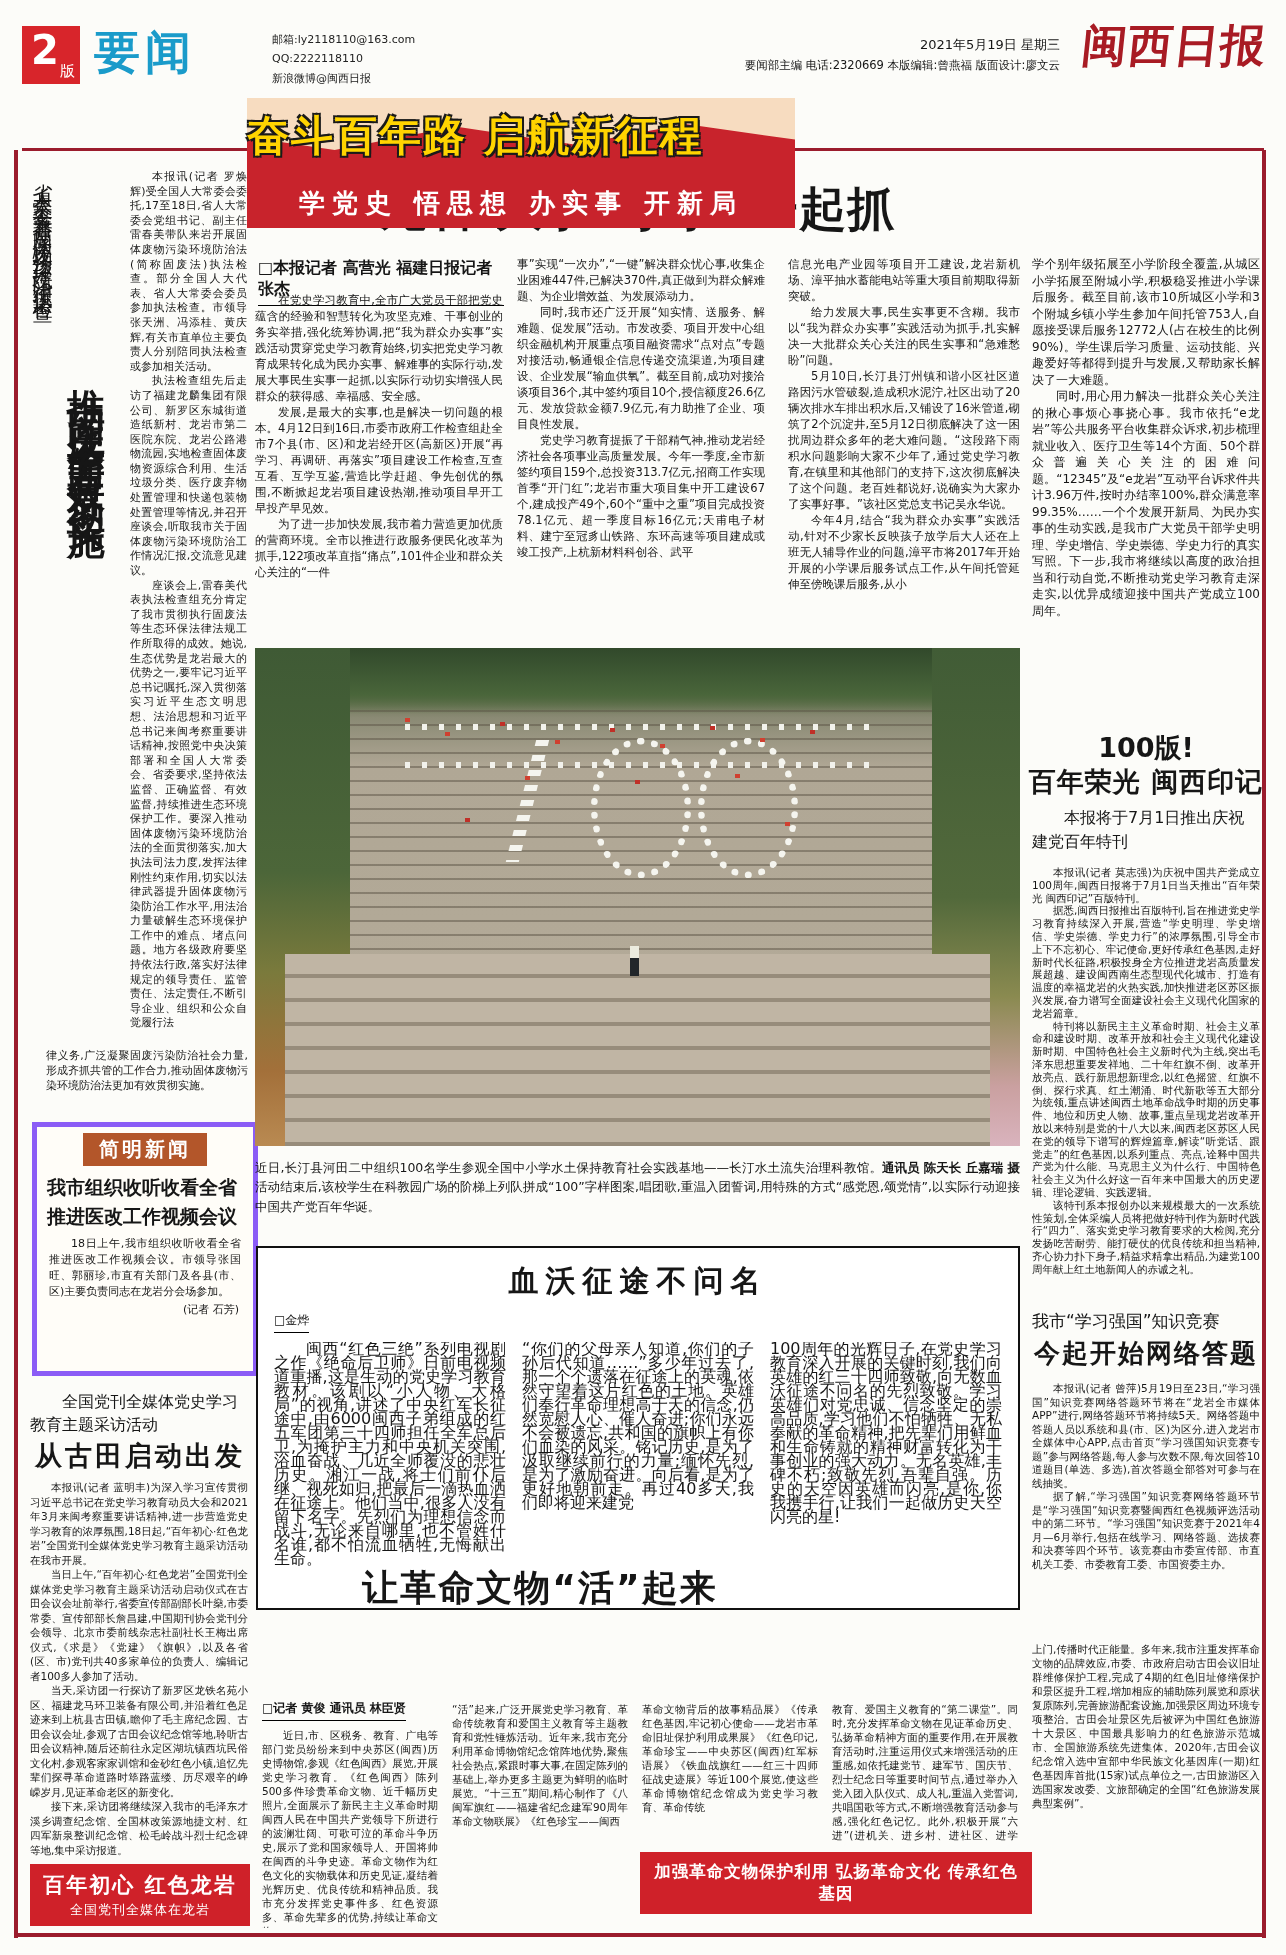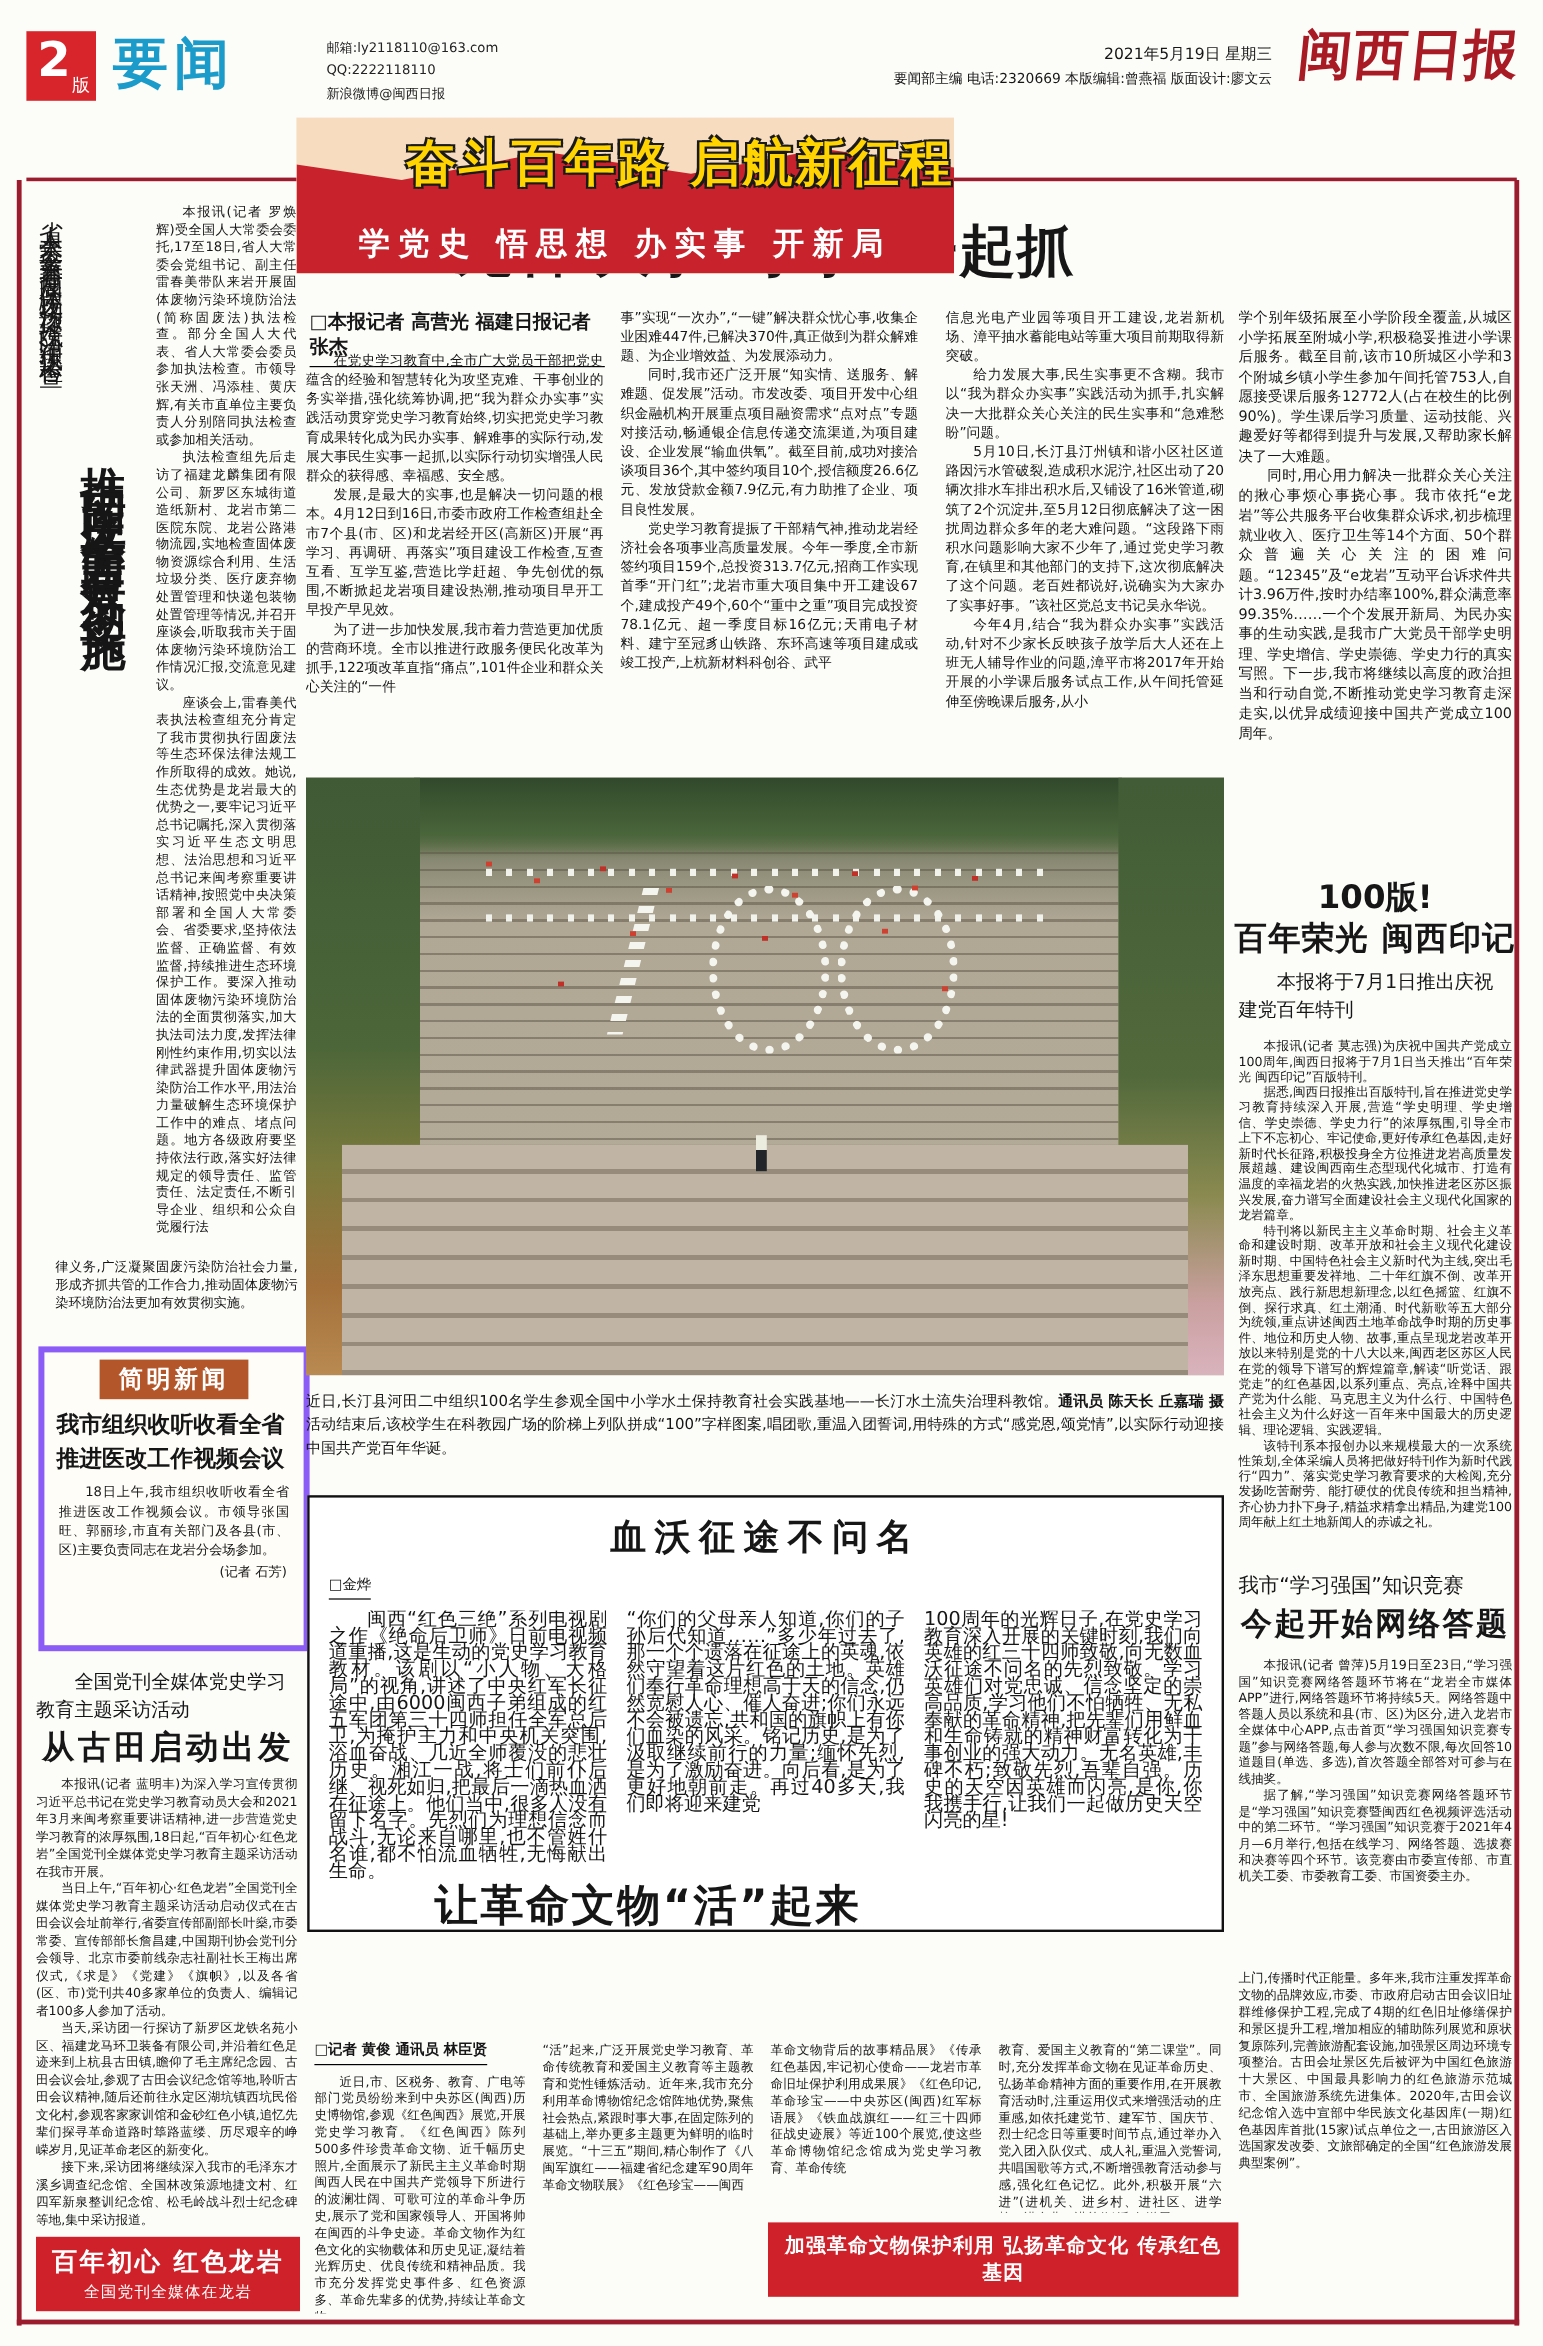--- a/index.html
+++ b/index.html
@@ -22,21 +22,21 @@
   
   .rule{background:#9b1c2d;}
   #rule-top{left:22px;top:148px;width:1242px;height:3px;}
   #rule-left{left:14px;top:150px;width:4px;height:1788px;}
   #rule-right{left:1262px;top:150px;width:4px;height:1788px;}
   #rule-bottom{left:14px;top:1933px;width:1252px;height:4px;}
   
   #banner{left:247px;top:98px;width:548px;height:130px;background:#f7dcc0;z-index:3;}
   #banner .red{position:absolute;left:0;top:0;right:0;bottom:0;background:#c8232c;
     clip-path:polygon(0 30%,16% 40%,38% 22%,60% 36%,80% 20%,100% 32%,100% 100%,0 100%);}
-  #banner .title{position:absolute;top:10px;width:100%;text-align:right;font-size:42px;font-weight:900;color:#ffd400;
+  #banner .title{position:absolute;top:10px;width:100%;text-align:left;font-size:42px;font-weight:900;color:#ffd400;
     letter-spacing:2px;text-shadow:2px 2px 0 #1a1a1a,-2px -2px 0 #1a1a1a,2px -2px 0 #1a1a1a,-2px 2px 0 #1a1a1a;}
   #banner .slogan{position:absolute;bottom:7px;width:100%;text-align:center;font-size:26px;font-weight:bold;color:#fff;letter-spacing:7px;margin-top:25px;}
   
   .vert{writing-mode:vertical-rl;text-orientation:upright;}
   #la-kicker{left:30px;top:168px;height:660px;font-size:20px;letter-spacing:5px;}
   #la-head{left:60px;top:358px;height:672px;font-size:38px;font-weight:900;letter-spacing:11px;}
   #la-body{left:130px;top:170px;width:117px;height:874px;font-size:11px;line-height:14.6px;text-align:justify;overflow:hidden;}
   #la-tail{left:46px;top:1048px;width:202px;height:50px;font-size:11px;line-height:15px;text-align:justify;overflow:hidden;}
   #brief{left:32px;top:1122px;width:216px;height:244px;border:5px solid #8b5cf6;background:#fffdf8;}
   #brief .tag{position:absolute;top:6px;left:50%;transform:translateX(-50%);background:#b3562a;color:#fff;

